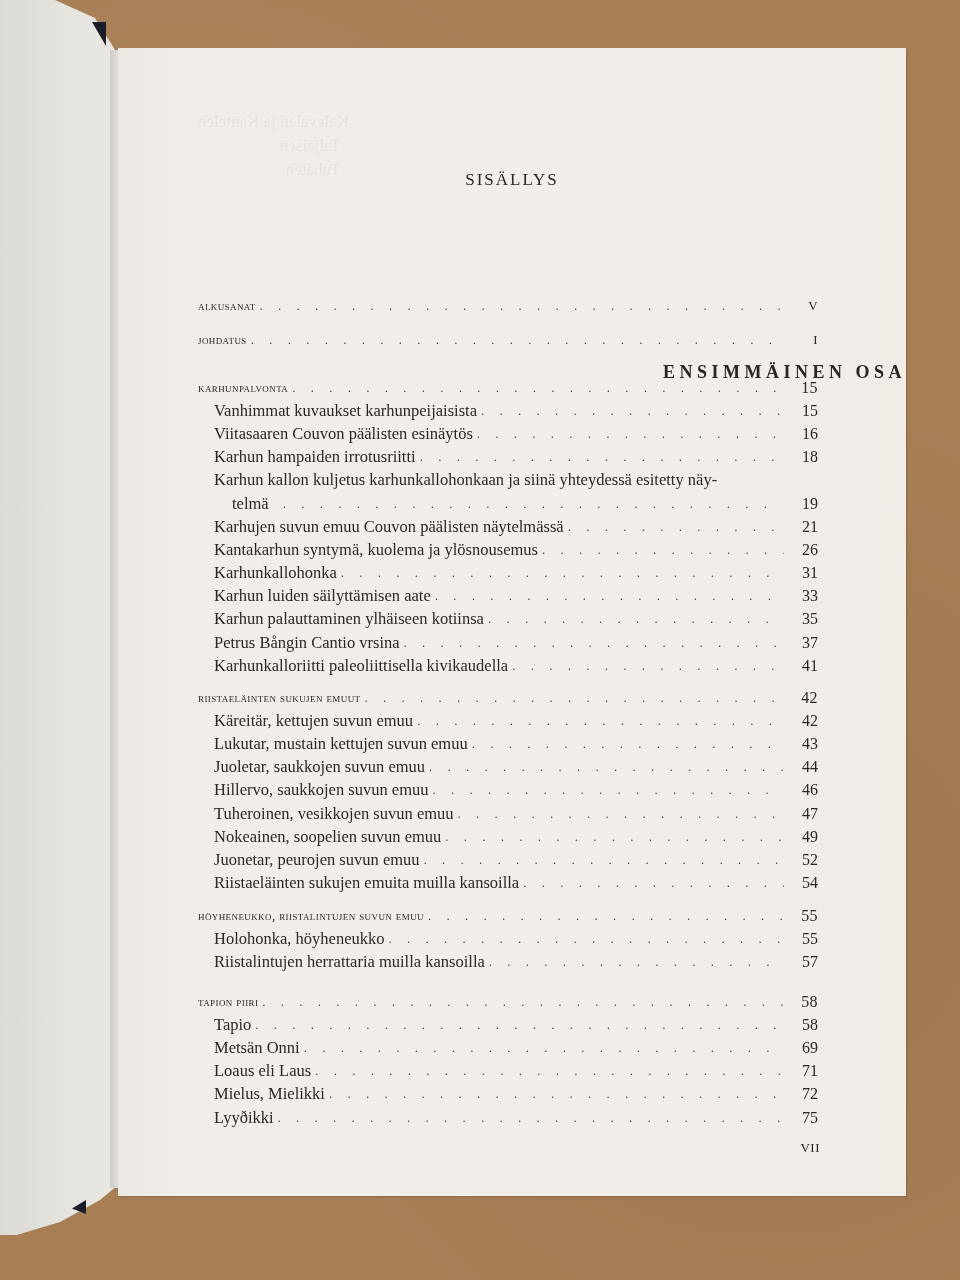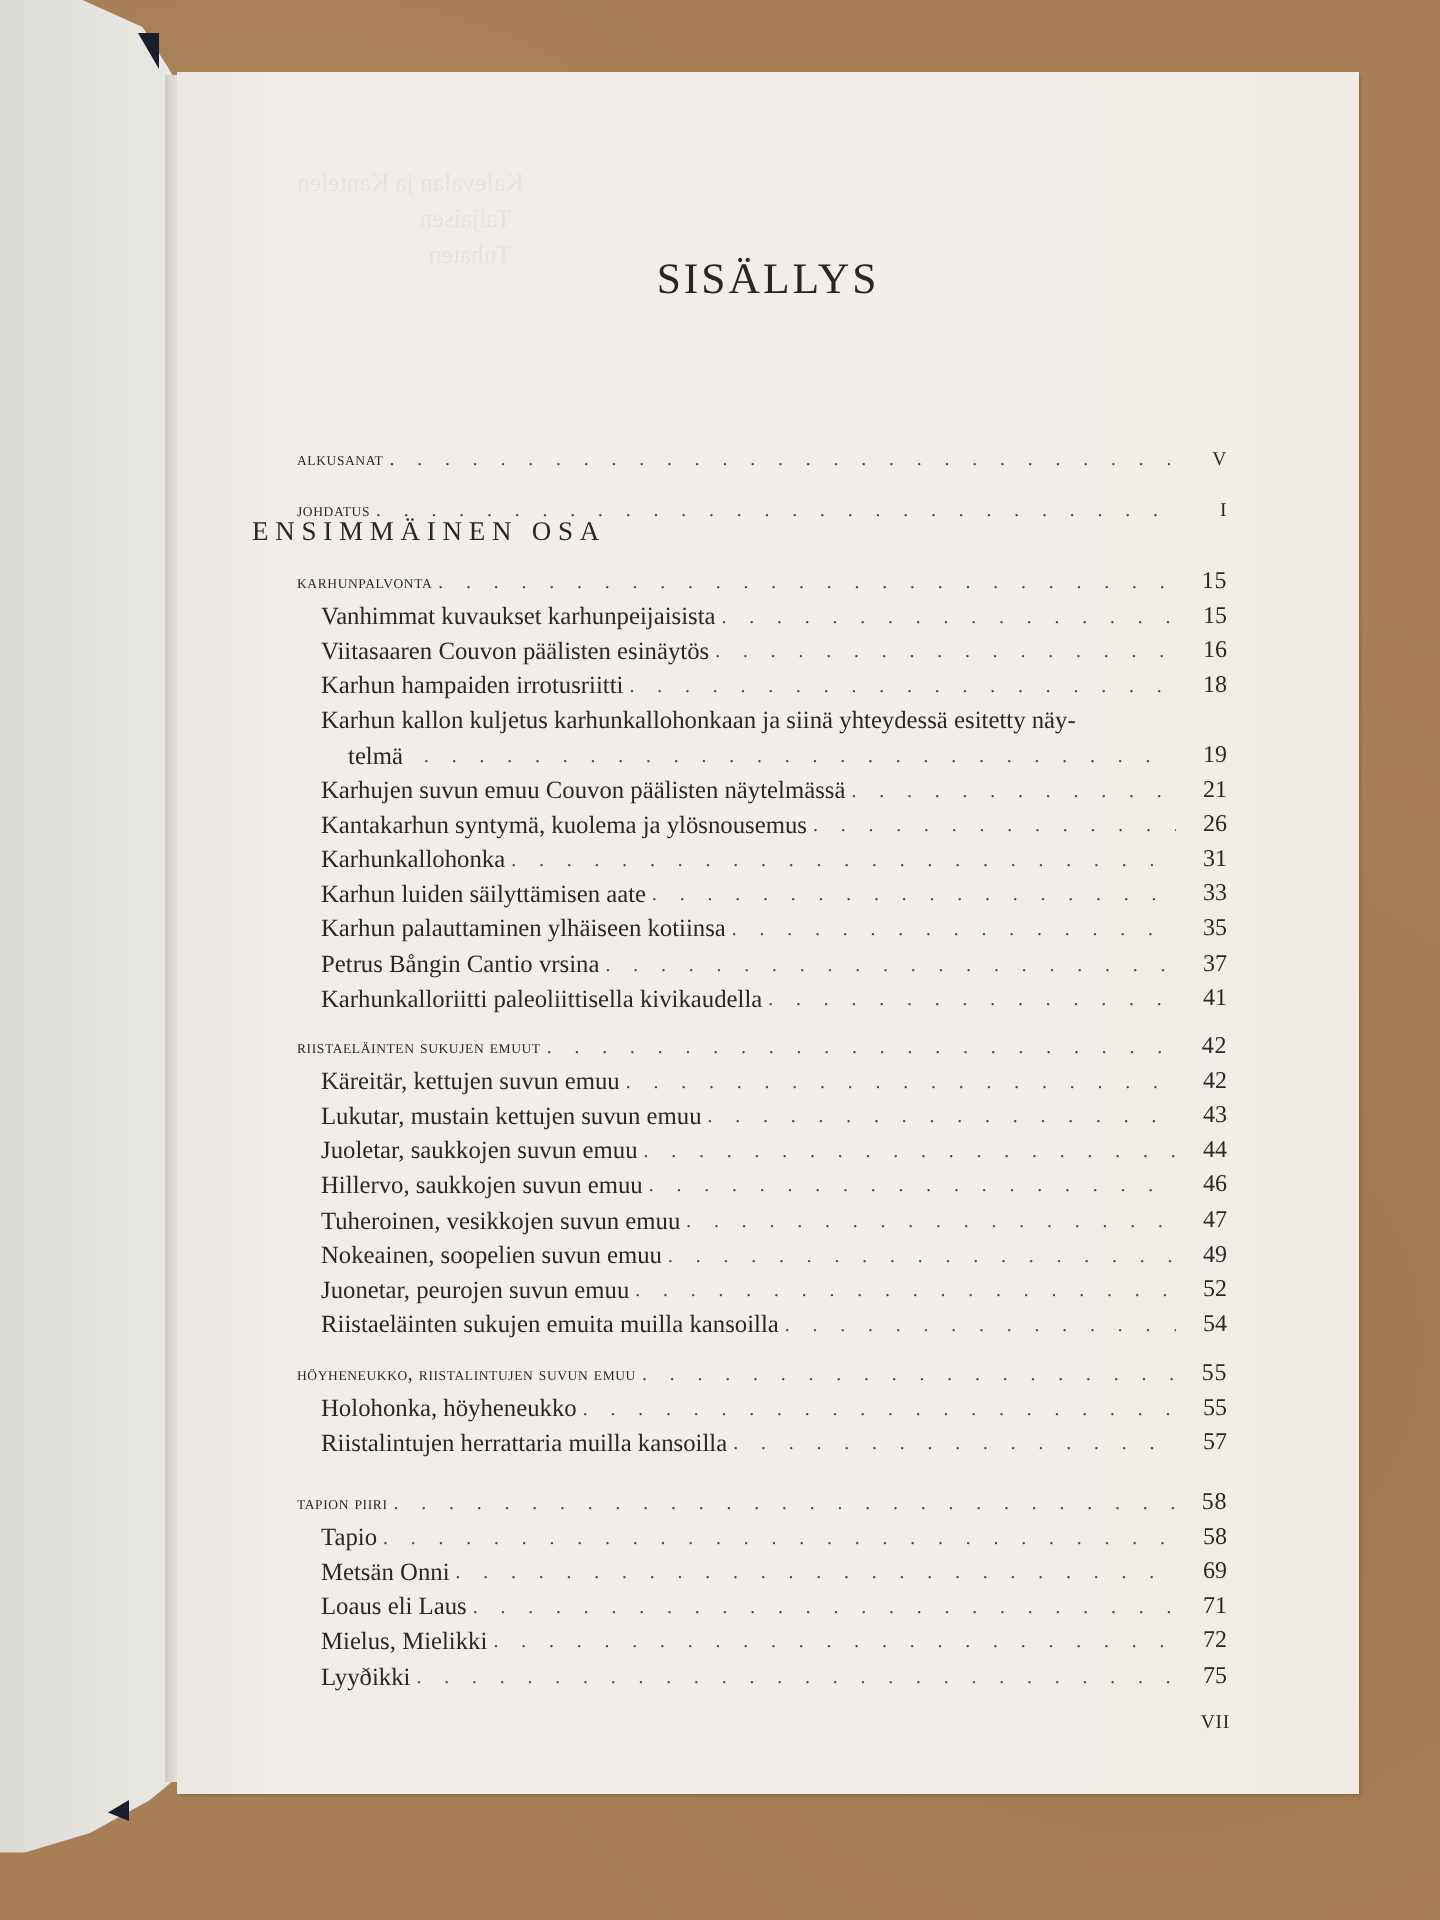--- a/index.html
+++ b/index.html
@@ -78,35 +78,36 @@
       white-space: pre;
       transform: scaleX(-1);
     }
 
     .toc-title {
       position: absolute;
       left: 0;
       width: 100%;
       top: 122px;
       text-align: center;
-      font-size: 29px;
+      font-size: 17px;
       letter-spacing: 2px;
       color: #2a2624;
     }
     .part-title {
       position: absolute;
       left: 0;
       width: 100%;
-      top: 296px;
-      text-align: left;
+      top: 314px;
+      text-align: right;
       font-size: 18px;
       letter-spacing: 4.5px;
       color: #2a2624;
       padding-left: 50px;
       box-sizing: border-box;
+      font-weight: bold;
     }
 
     .toc {
       position: absolute;
       left: 80px;
       width: 620px;
       color: #2b2725;
     }
 
     .row {

